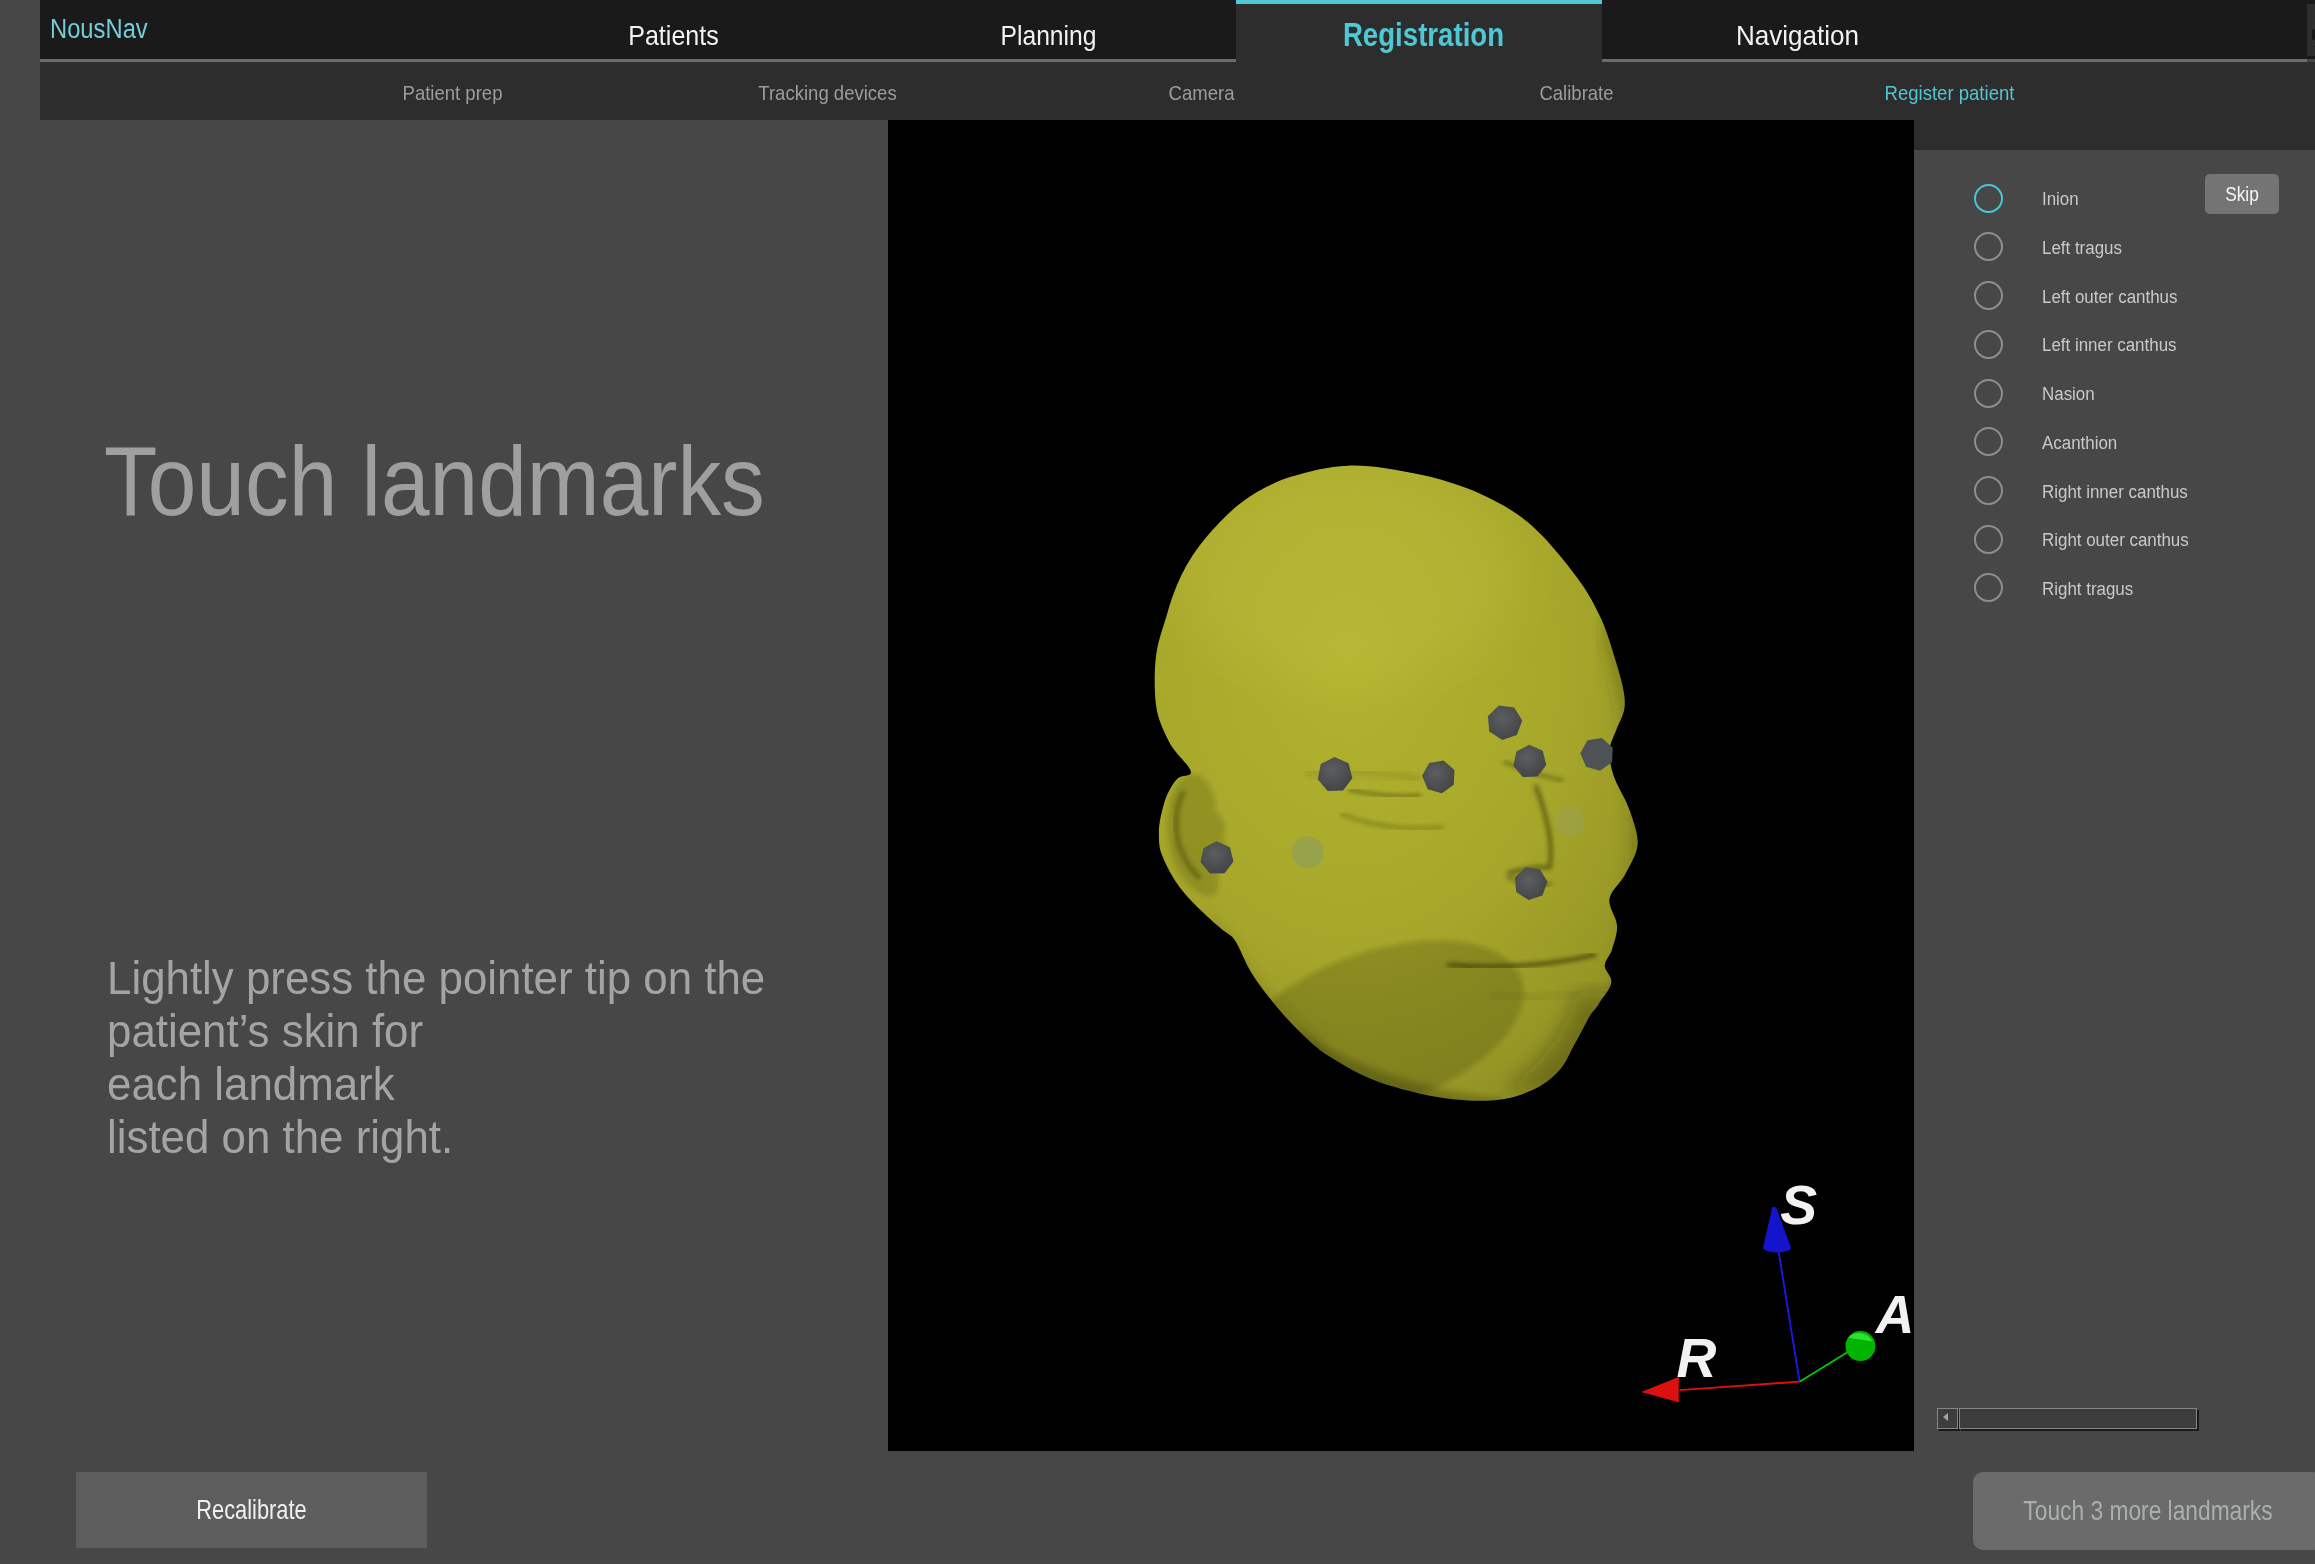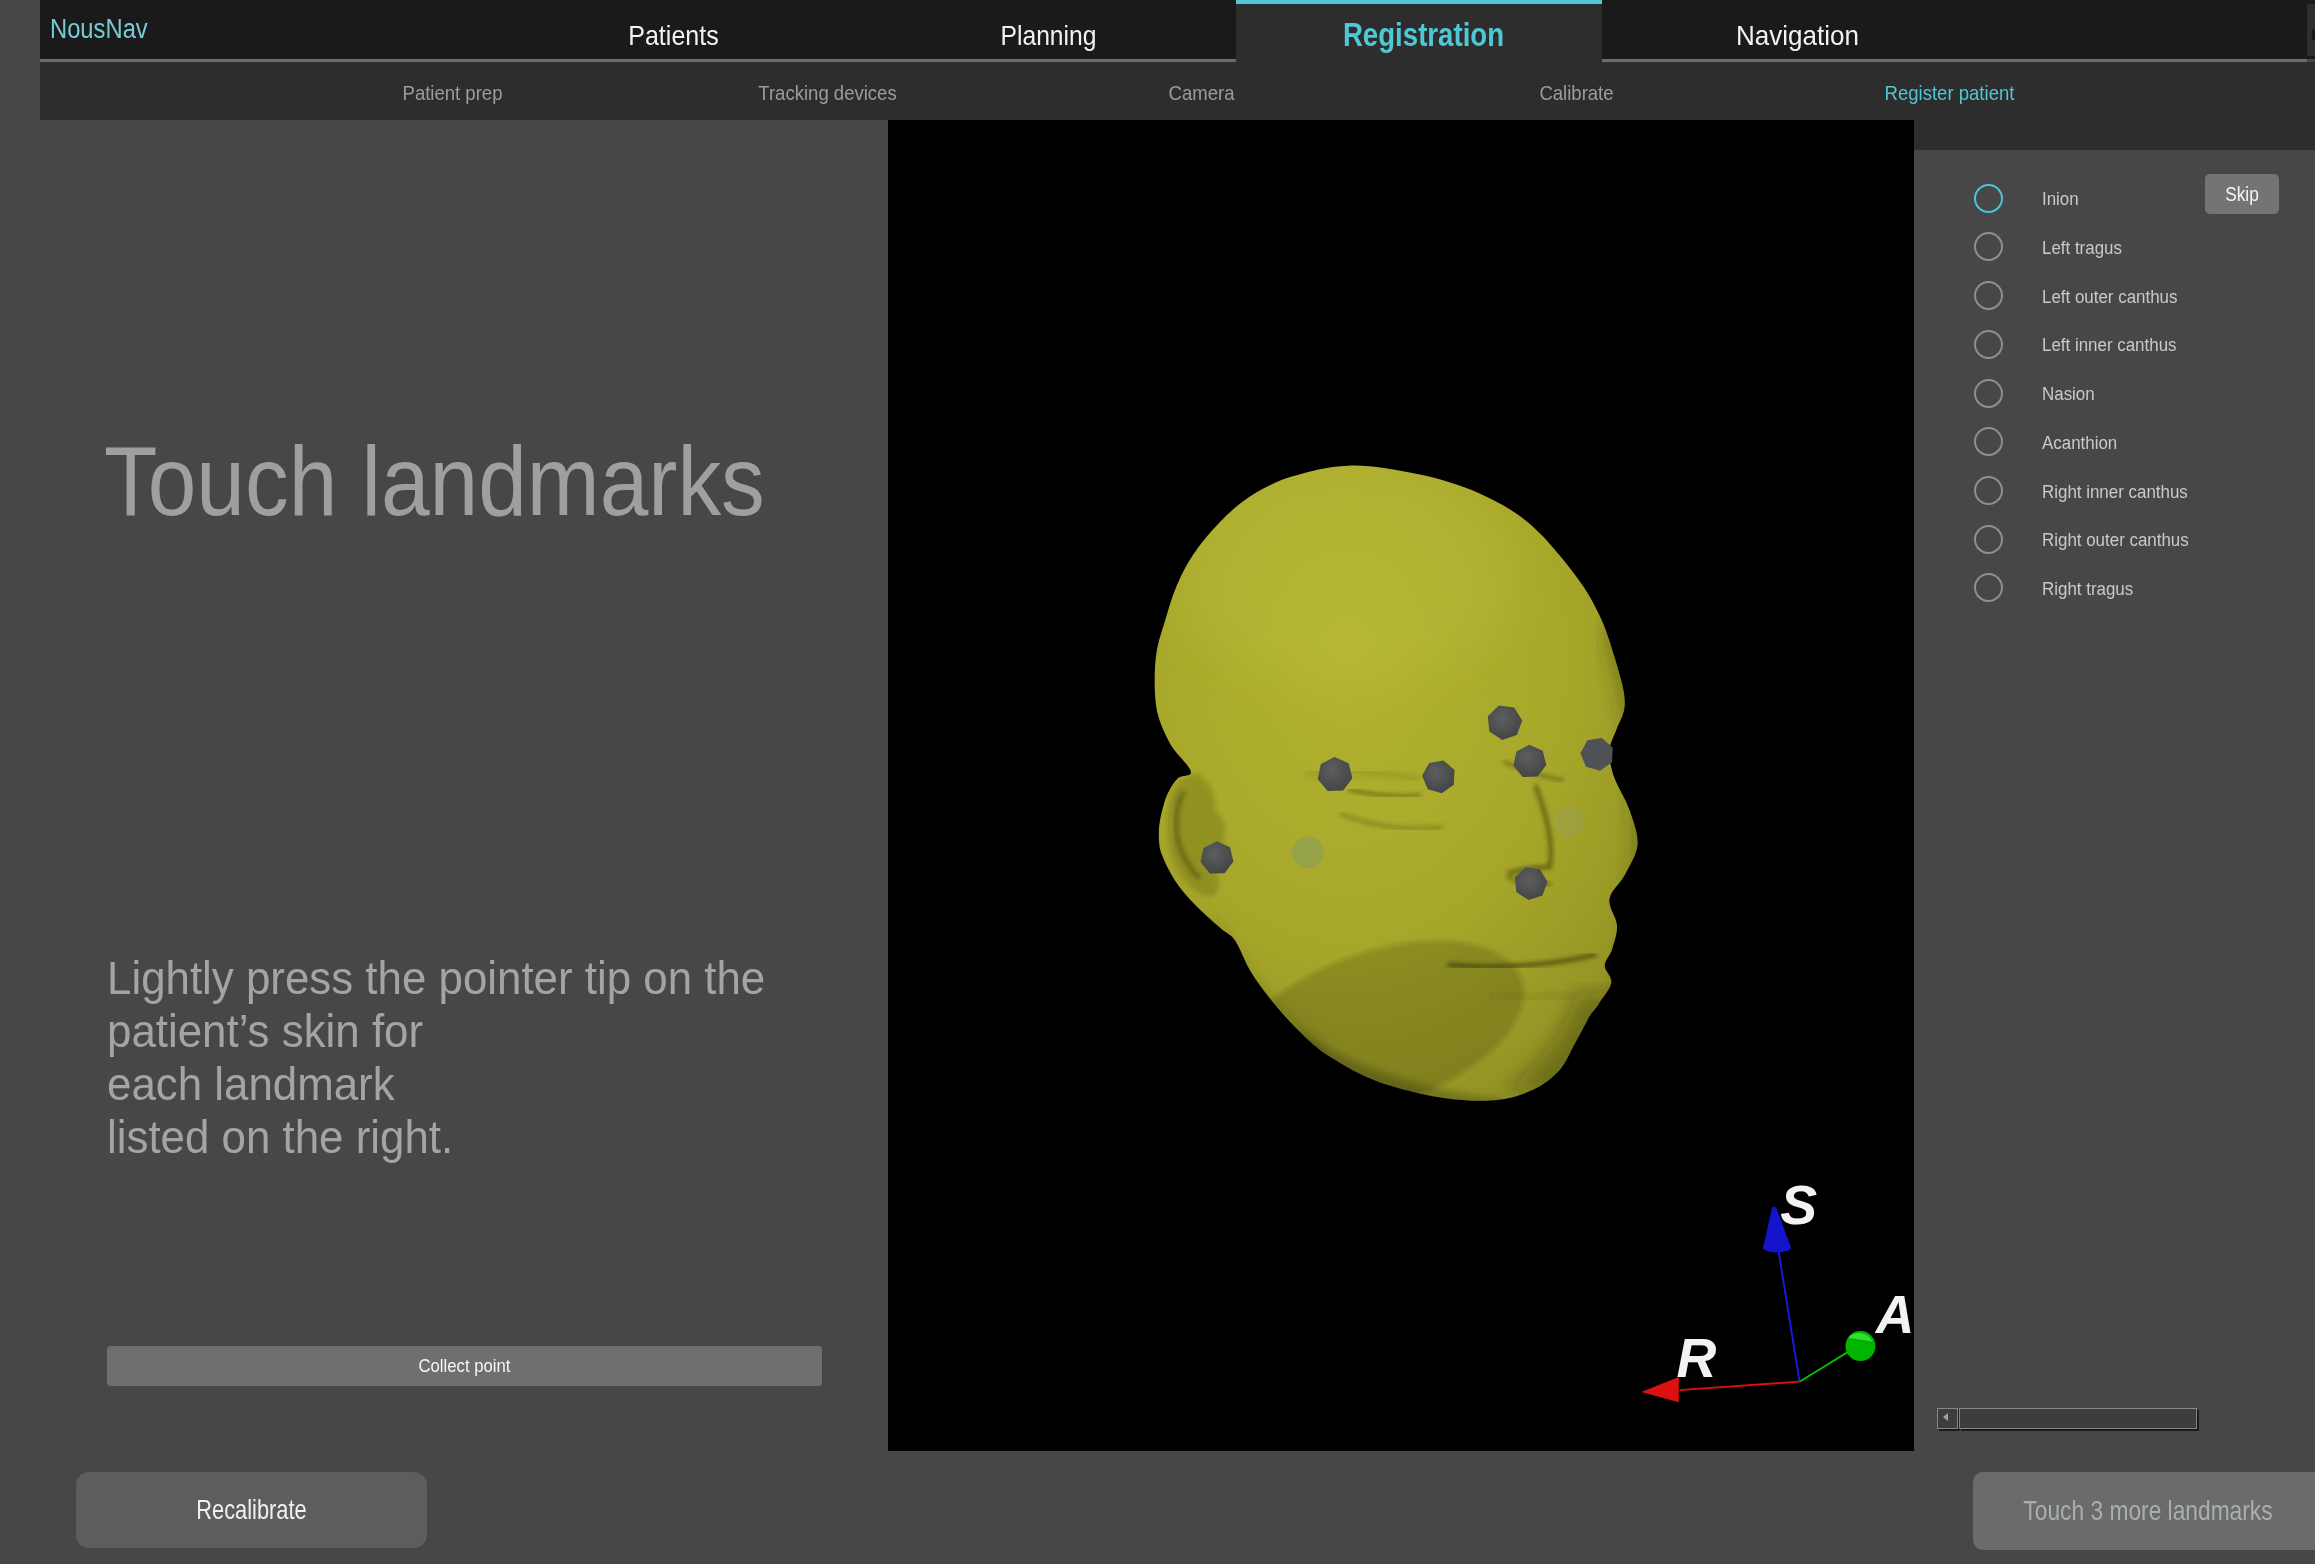--- a/index.html
+++ b/index.html
@@ -24,21 +24,21 @@
     color:#9c9c9c; font-size:20.6px; }
 
   
   #title { left:64px; top:425px; color:#9f9f9f; font-size:99px; line-height:112px; white-space:nowrap;
     transform:scaleX(0.883); transform-origin:left center; }
   #instr { left:67px; top:951px; color:#a4a4a4; font-size:47px; line-height:53px;
     transform:scaleX(0.933); transform-origin:left top; }
   #collect { left:67px; top:1346px; width:715px; height:40px; background:#6f6f6f; border-radius:3.7px; }
   #collect span { display:block; text-align:center; color:#f5f5f5; font-size:19px; line-height:40px;
     transform:scaleX(0.88); }
-  #recal { left:36px; top:1472px; width:351px; height:76px; background:#5d5d5d; border-radius:13px; }
+  #recal { left:36px; top:1472px; width:351px; height:76px; background:#5d5d5d; border-radius:1px; }
   #recal span { display:block; text-align:center; color:#f0f0f0; font-size:28px; line-height:76px;
     transform:scaleX(0.78); }
 
   
   #vp { left:848px; top:120px; width:1026px; height:1331px; background:#000; }
 
   
   .circ { width:29px; height:29px; border-radius:50%; border:2.8px solid #8e8e8e; }
   .circ.active { border-color:#4cc4d4; }
   .itemlbl { color:#c9c9c9; font-size:18px; line-height:18px; white-space:nowrap;
@@ -94,23 +94,20 @@
   </div>
 
   <div class="abs steplbl" style="left:225px; transform:scaleX(0.9);">Patient prep</div>
   <div class="abs steplbl" style="left:600px; transform:scaleX(0.9);">Tracking devices</div>
   <div class="abs steplbl" style="left:974px; transform:scaleX(0.9);">Camera</div>
   <div class="abs steplbl" style="left:1349px; transform:scaleX(0.9);">Calibrate</div>
   <div class="abs steplbl" style="left:1722px; color:#52c5d2; transform:scaleX(0.9);">Register patient</div>
 
   <div class="abs" id="title">Touch landmarks</div>
   <div class="abs" id="instr">Lightly press the pointer tip on the<br>patient’s skin for<br>each landmark<br>listed on the right.</div>
-  <div class="abs" id="collect">
-      <span>Collect point</span>
-    </div>
   <div class="abs" id="recal">
       <span>Recalibrate</span>
     </div>
 
   <div class="abs" id="vp">
   <svg width="1026" height="1331" viewBox="905 128 1095 1421">
     <defs>
       <radialGradient id="hg" cx="0.40" cy="0.30" r="0.85">
         <stop offset="0" stop-color="#b3b32f"></stop>
         <stop offset="0.55" stop-color="#a6a62a"></stop>

